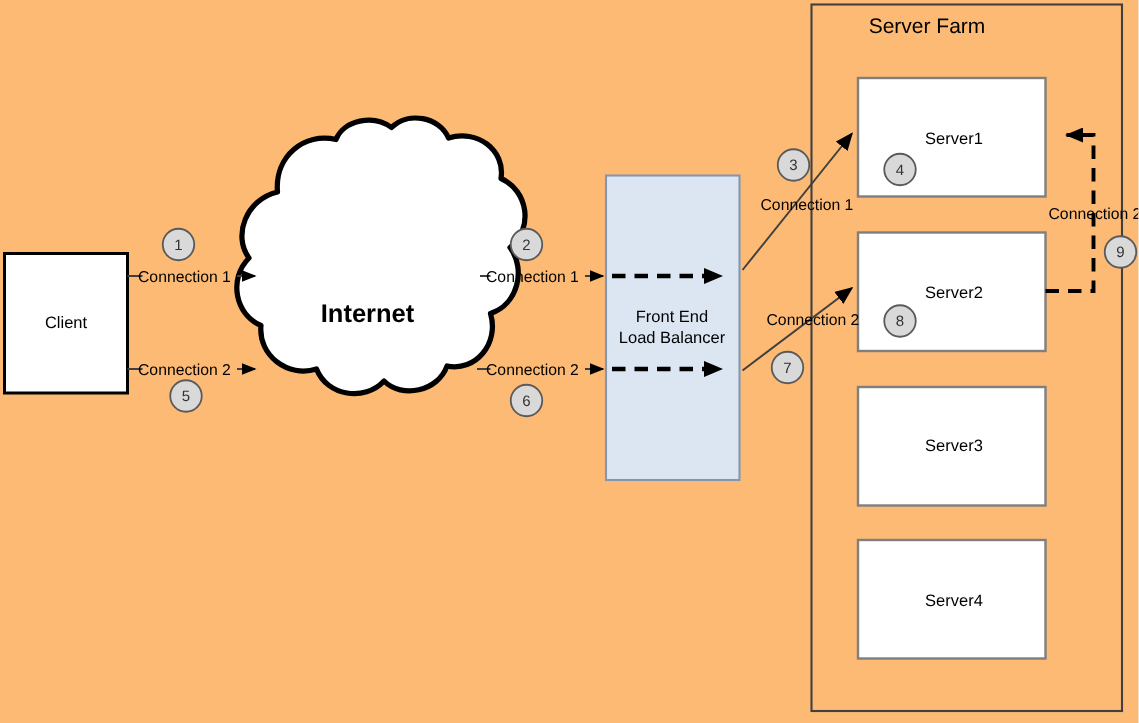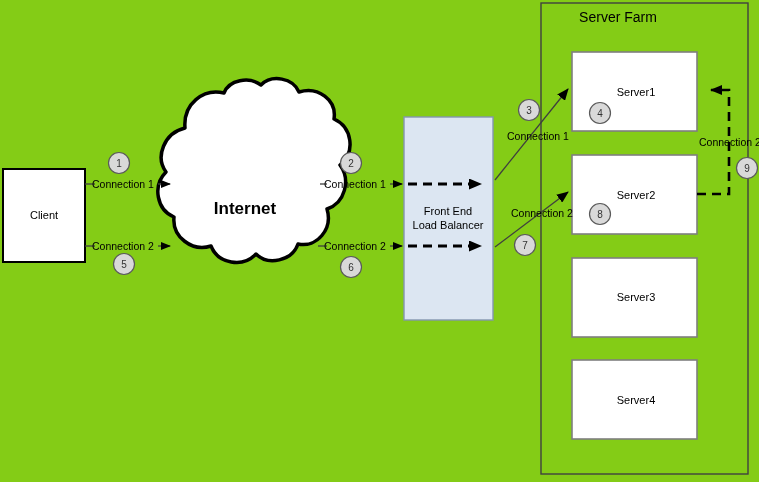--- a/index.html
+++ b/index.html
@@ -7,21 +7,21 @@
     padding: 0;
     background: #ffffff;
   }
   body {
     font-family: "Liberation Sans", sans-serif;
   }
   #canvas {
     position: relative;
     width: 759px;
     height: 482px;
-    background: #84cc16;
+    background: #fdba74;
     overflow: hidden;
   }
   #diagram-svg {
     position: absolute;
     left: 0;
     top: 0;
     width: 759px;
     height: 482px;
   }
   .node-label {

